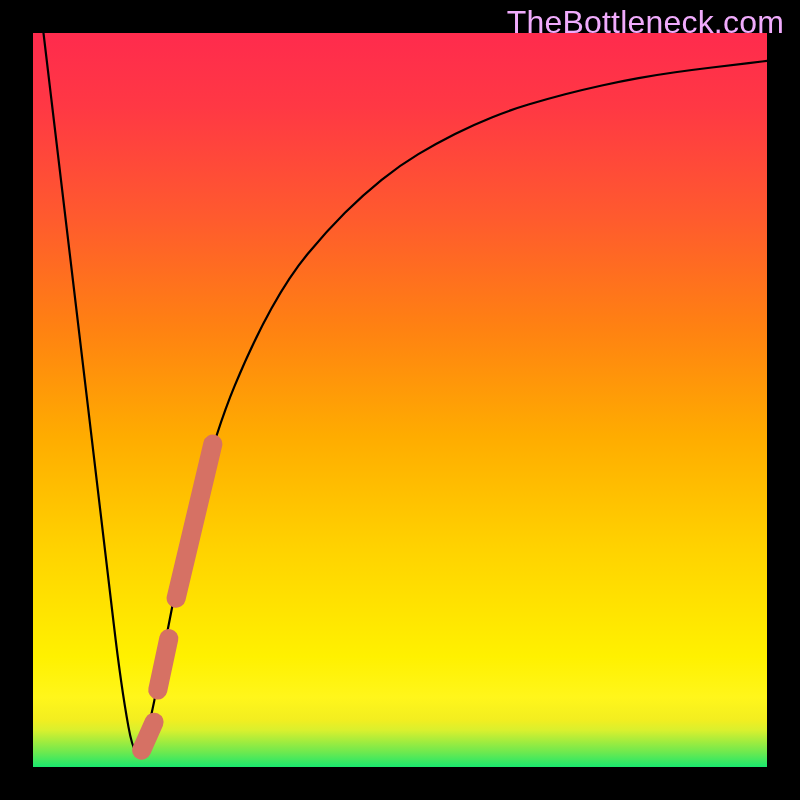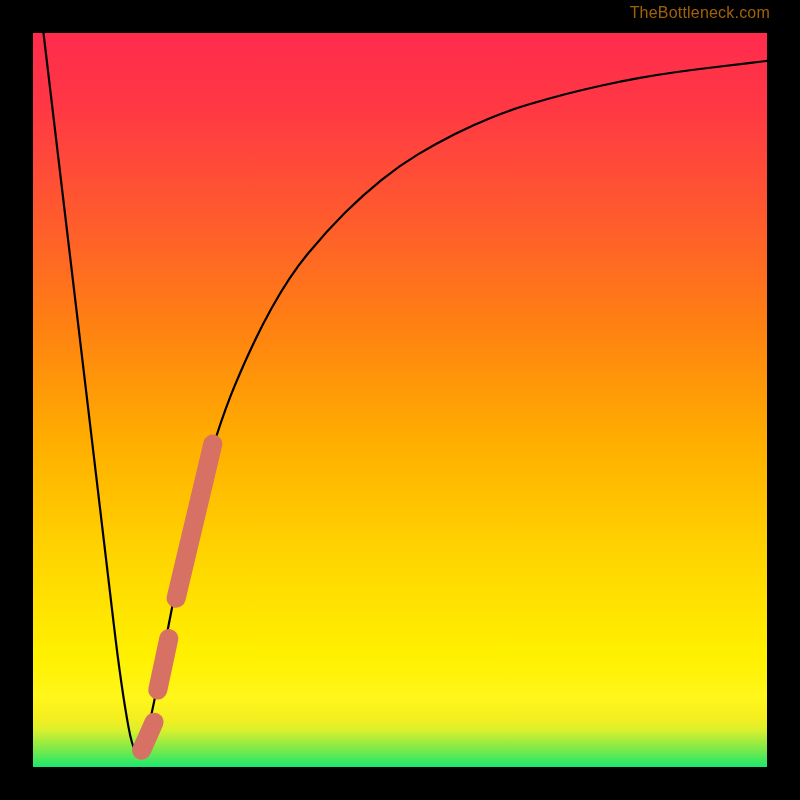--- a/index.html
+++ b/index.html
@@ -21,23 +21,23 @@
     position: absolute;
     left: 33px;
     top: 33px;
     width: 734px;
     height: 734px;
     overflow: hidden;
   }
   .watermark {
     position: absolute;
     top: 4px;
-    right: 30px;
-    color: #a16207;
-    font-size: 16px;
+    right: 16px;
+    color: #f0abfc;
+    font-size: 32px;
     font-weight: 500;
     letter-spacing: 0.2px;
     user-select: none;
   }
 </style>
 </head>
 <body>
 
 <div class="frame">
   <div class="watermark">TheBottleneck.com</div>

